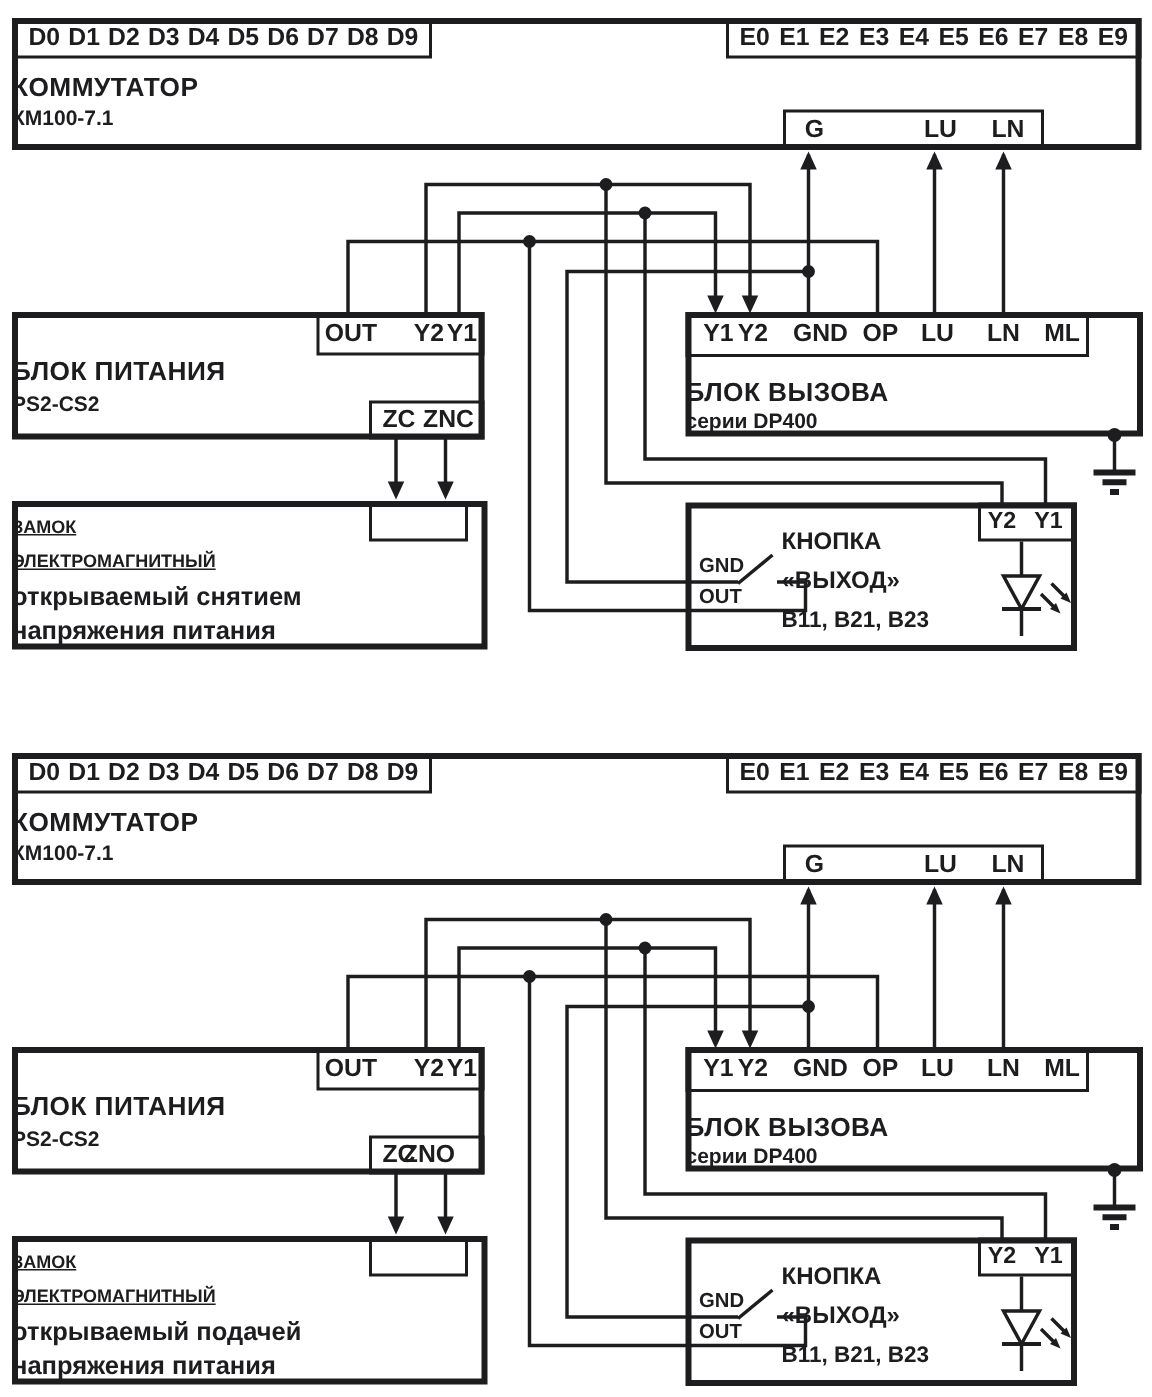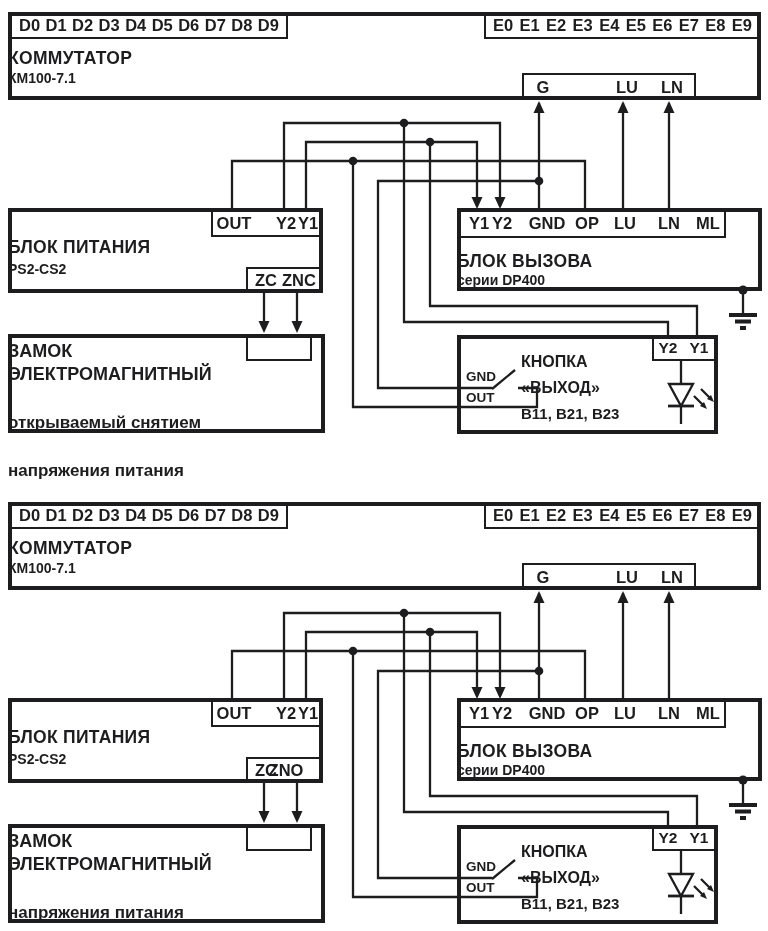--- a/index.html
+++ b/index.html
@@ -13,22 +13,22 @@
   #d1{ top:0; } #d2{ top:490px; }
   .wires{ position:absolute; left:0; top:0; }
   .box{ position:absolute; box-sizing:border-box; border:4px solid var(--ink); background:transparent; }
   .sub{ position:absolute; box-sizing:border-box; border:2px solid var(--ink); background:transparent; }
   .row{ display:flex; justify-content:space-between; align-items:center; height:100%;
         padding:0 7px; font-size:16.5px; letter-spacing:0; }
   .tl{ position:absolute; top:50%; transform:translate(-50%,-50%); font-size:16.5px; white-space:nowrap; }
   .ctr{ position:absolute; white-space:nowrap; }
   .big{ font-size:17.5px; letter-spacing:.3px; }
   .sml{ font-size:14px; }
-  .lock-line1,.lock-line2{ font-size:18px; line-height:23px; }
-  .lock-line3,.lock-line4{ font-size:17px; line-height:23px;margin-top:25px; }
+  .lock-line1,.lock-line2{ font-size:12px; line-height:23px;text-decoration:underline; }
+  .lock-line3,.lock-line4{ font-size:17px; line-height:23px; }
   .btn-line1,.btn-line2{ font-size:16px; line-height:26px; }
   .btn-line3{ font-size:15px; line-height:26px; }
   .pin{ position:absolute; font-size:13.5px; white-space:nowrap; }
 </style>
 </head>
 <body>
 
 <section class="diagram" id="d1">
 
   <svg class="wires" width="768" height="460" viewBox="0 0 768 460">
@@ -262,20 +262,21 @@
     <span class="tl" style="left:249px">ML</span>
   </div>
   <div class="ctr big" style="left:457px;top:251px;width:305px">БЛОК ВЫЗОВА</div>
   <div class="ctr sml" style="left:457px;top:272px;width:305px">серии DP400</div>
 
   <div class="box" style="left:8px;top:334px;width:317px;height:99px"></div>
   <div class="sub" style="left:246px;top:334px;width:66px;height:27px"></div>
   <div class="ctr" style="left:8px;top:340px;width:240px">
     <div class="lock-line1">ЗАМОК</div>
     <div class="lock-line2">ЭЛЕКТРОМАГНИТНЫЙ</div>
+    <div class="lock-line3">открываемый подачей</div>
     <div class="lock-line4">напряжения питания</div>
   </div>
 
   <div class="box" style="left:457px;top:335px;width:261px;height:99px"></div>
   <div class="sub" style="left:652px;top:335px;width:66px;height:26px">
     <span class="tl" style="left:14px;font-size:15.5px">Y2</span>
     <span class="tl" style="left:45px;font-size:15.5px">Y1</span>
   </div>
   <div class="ctr" style="left:521px;top:349px;width:160px">
     <div class="btn-line1">КНОПКА</div>

